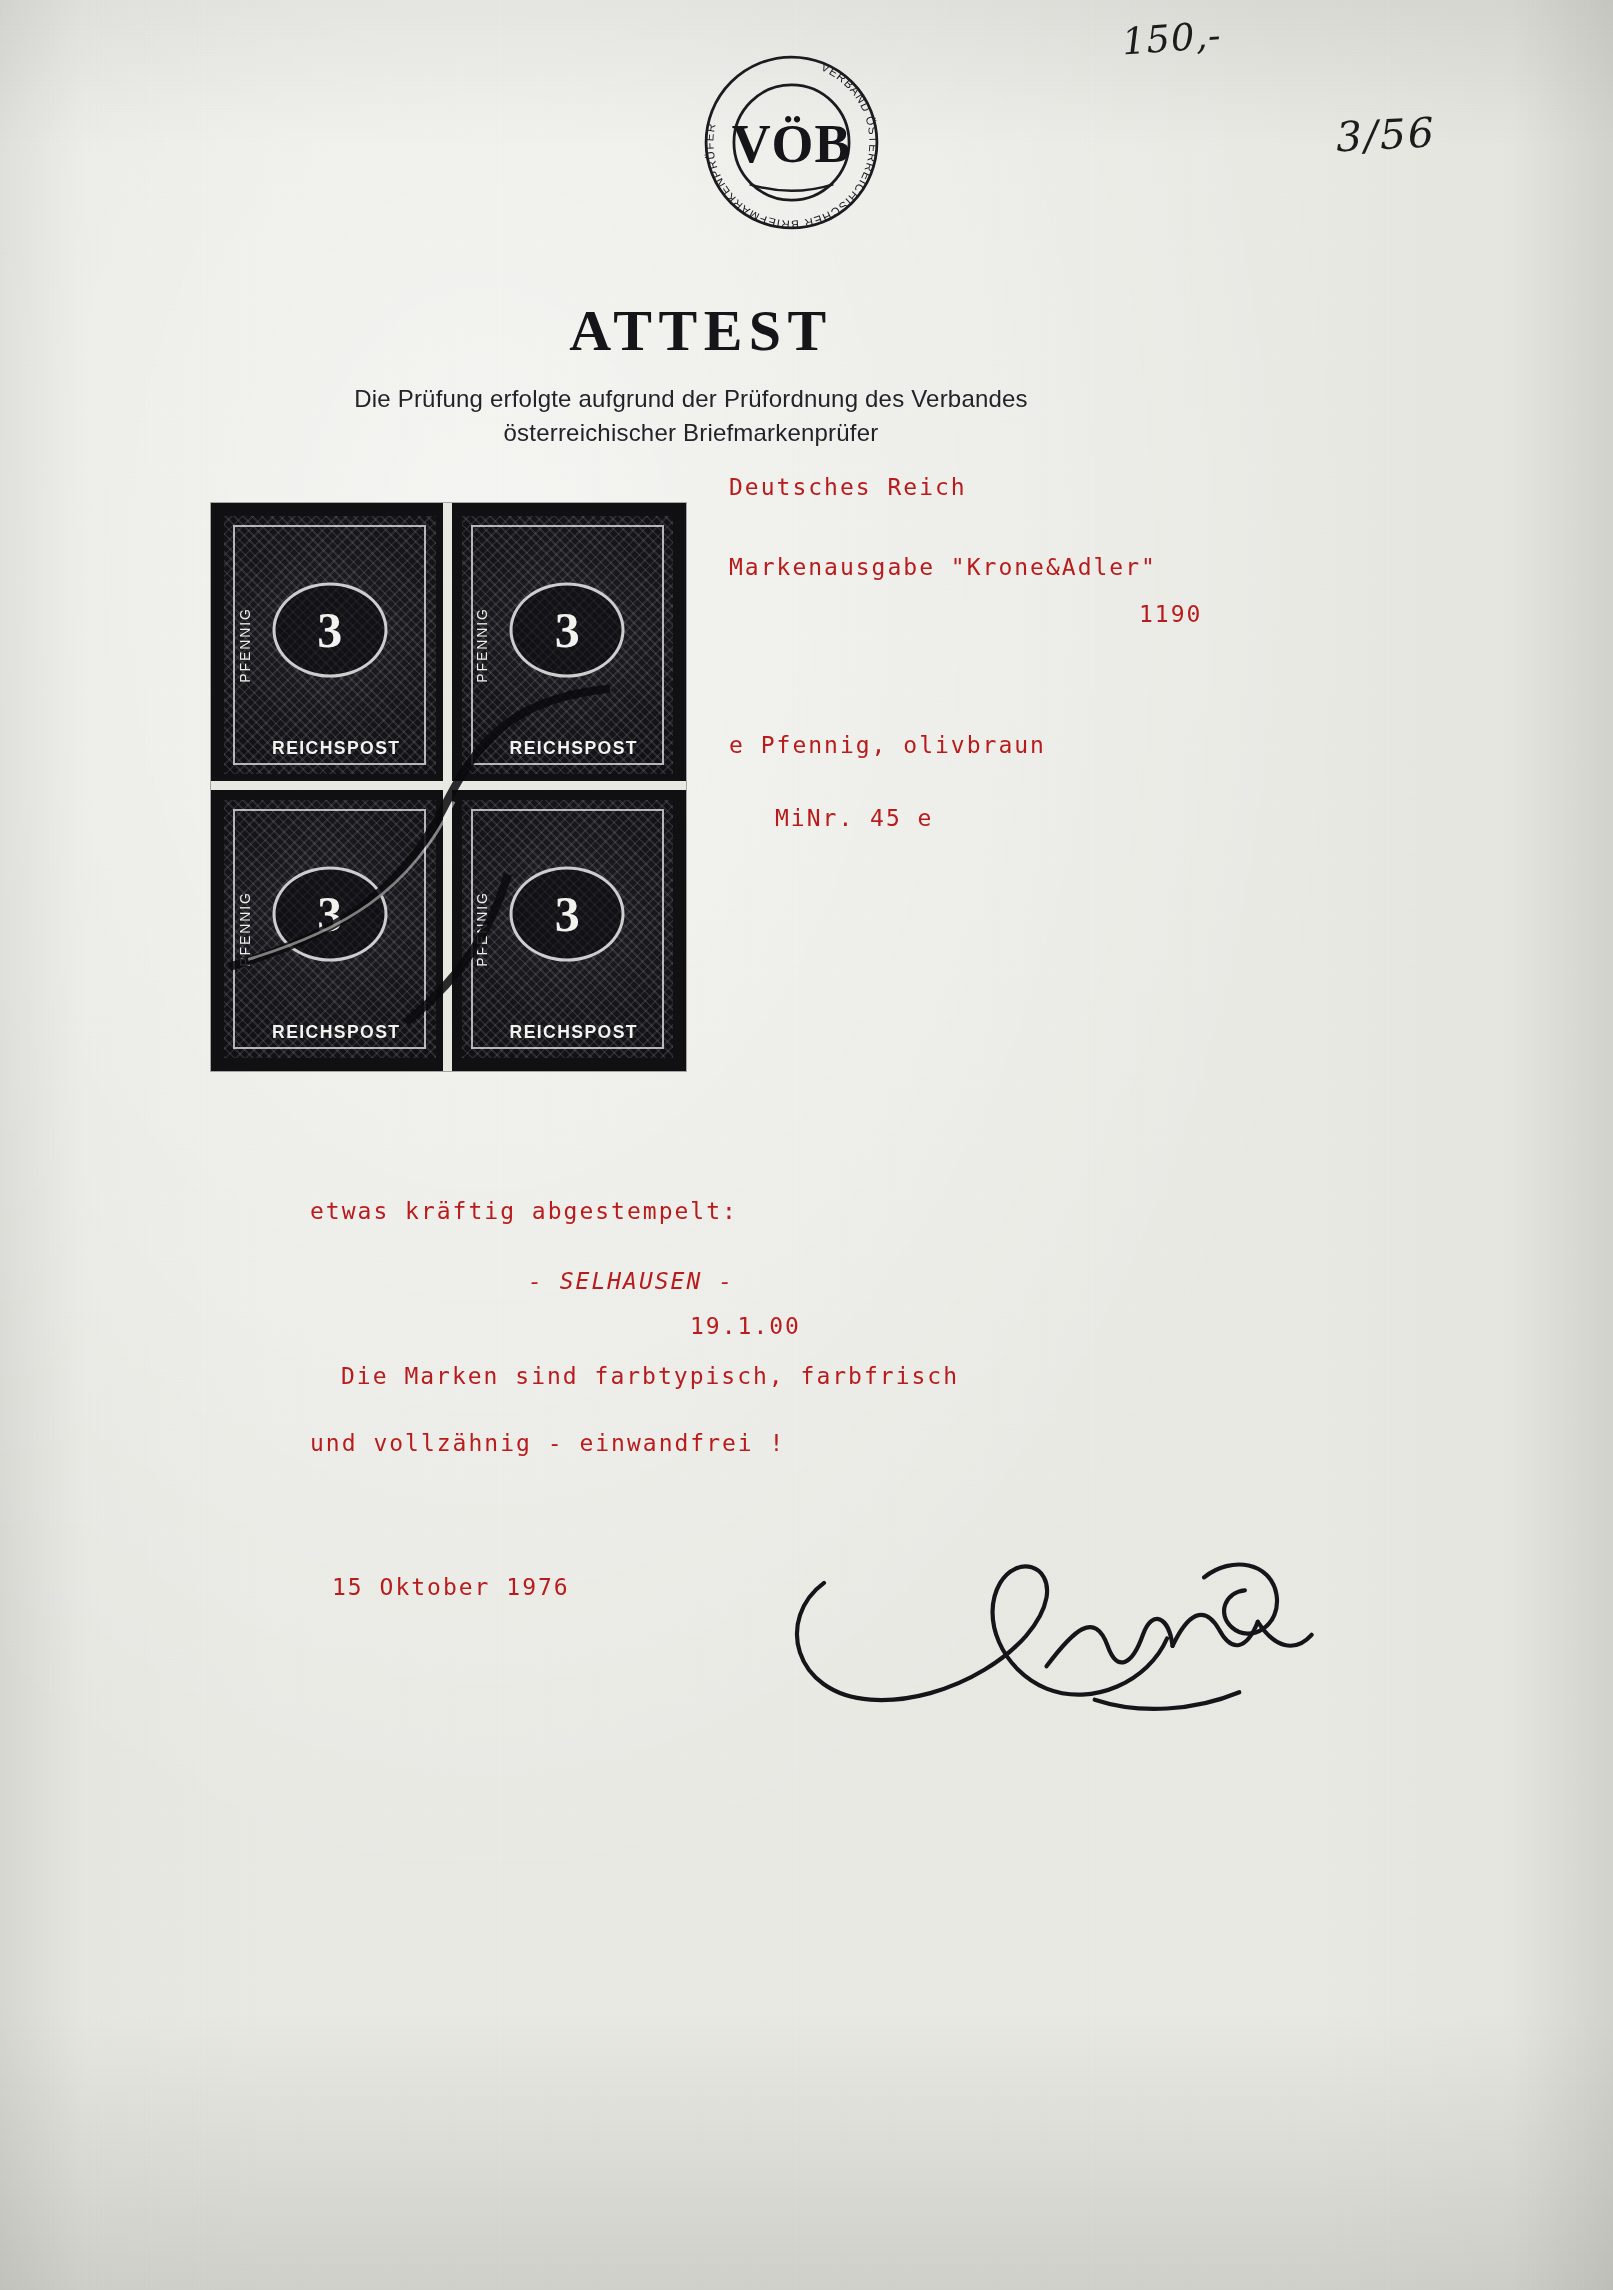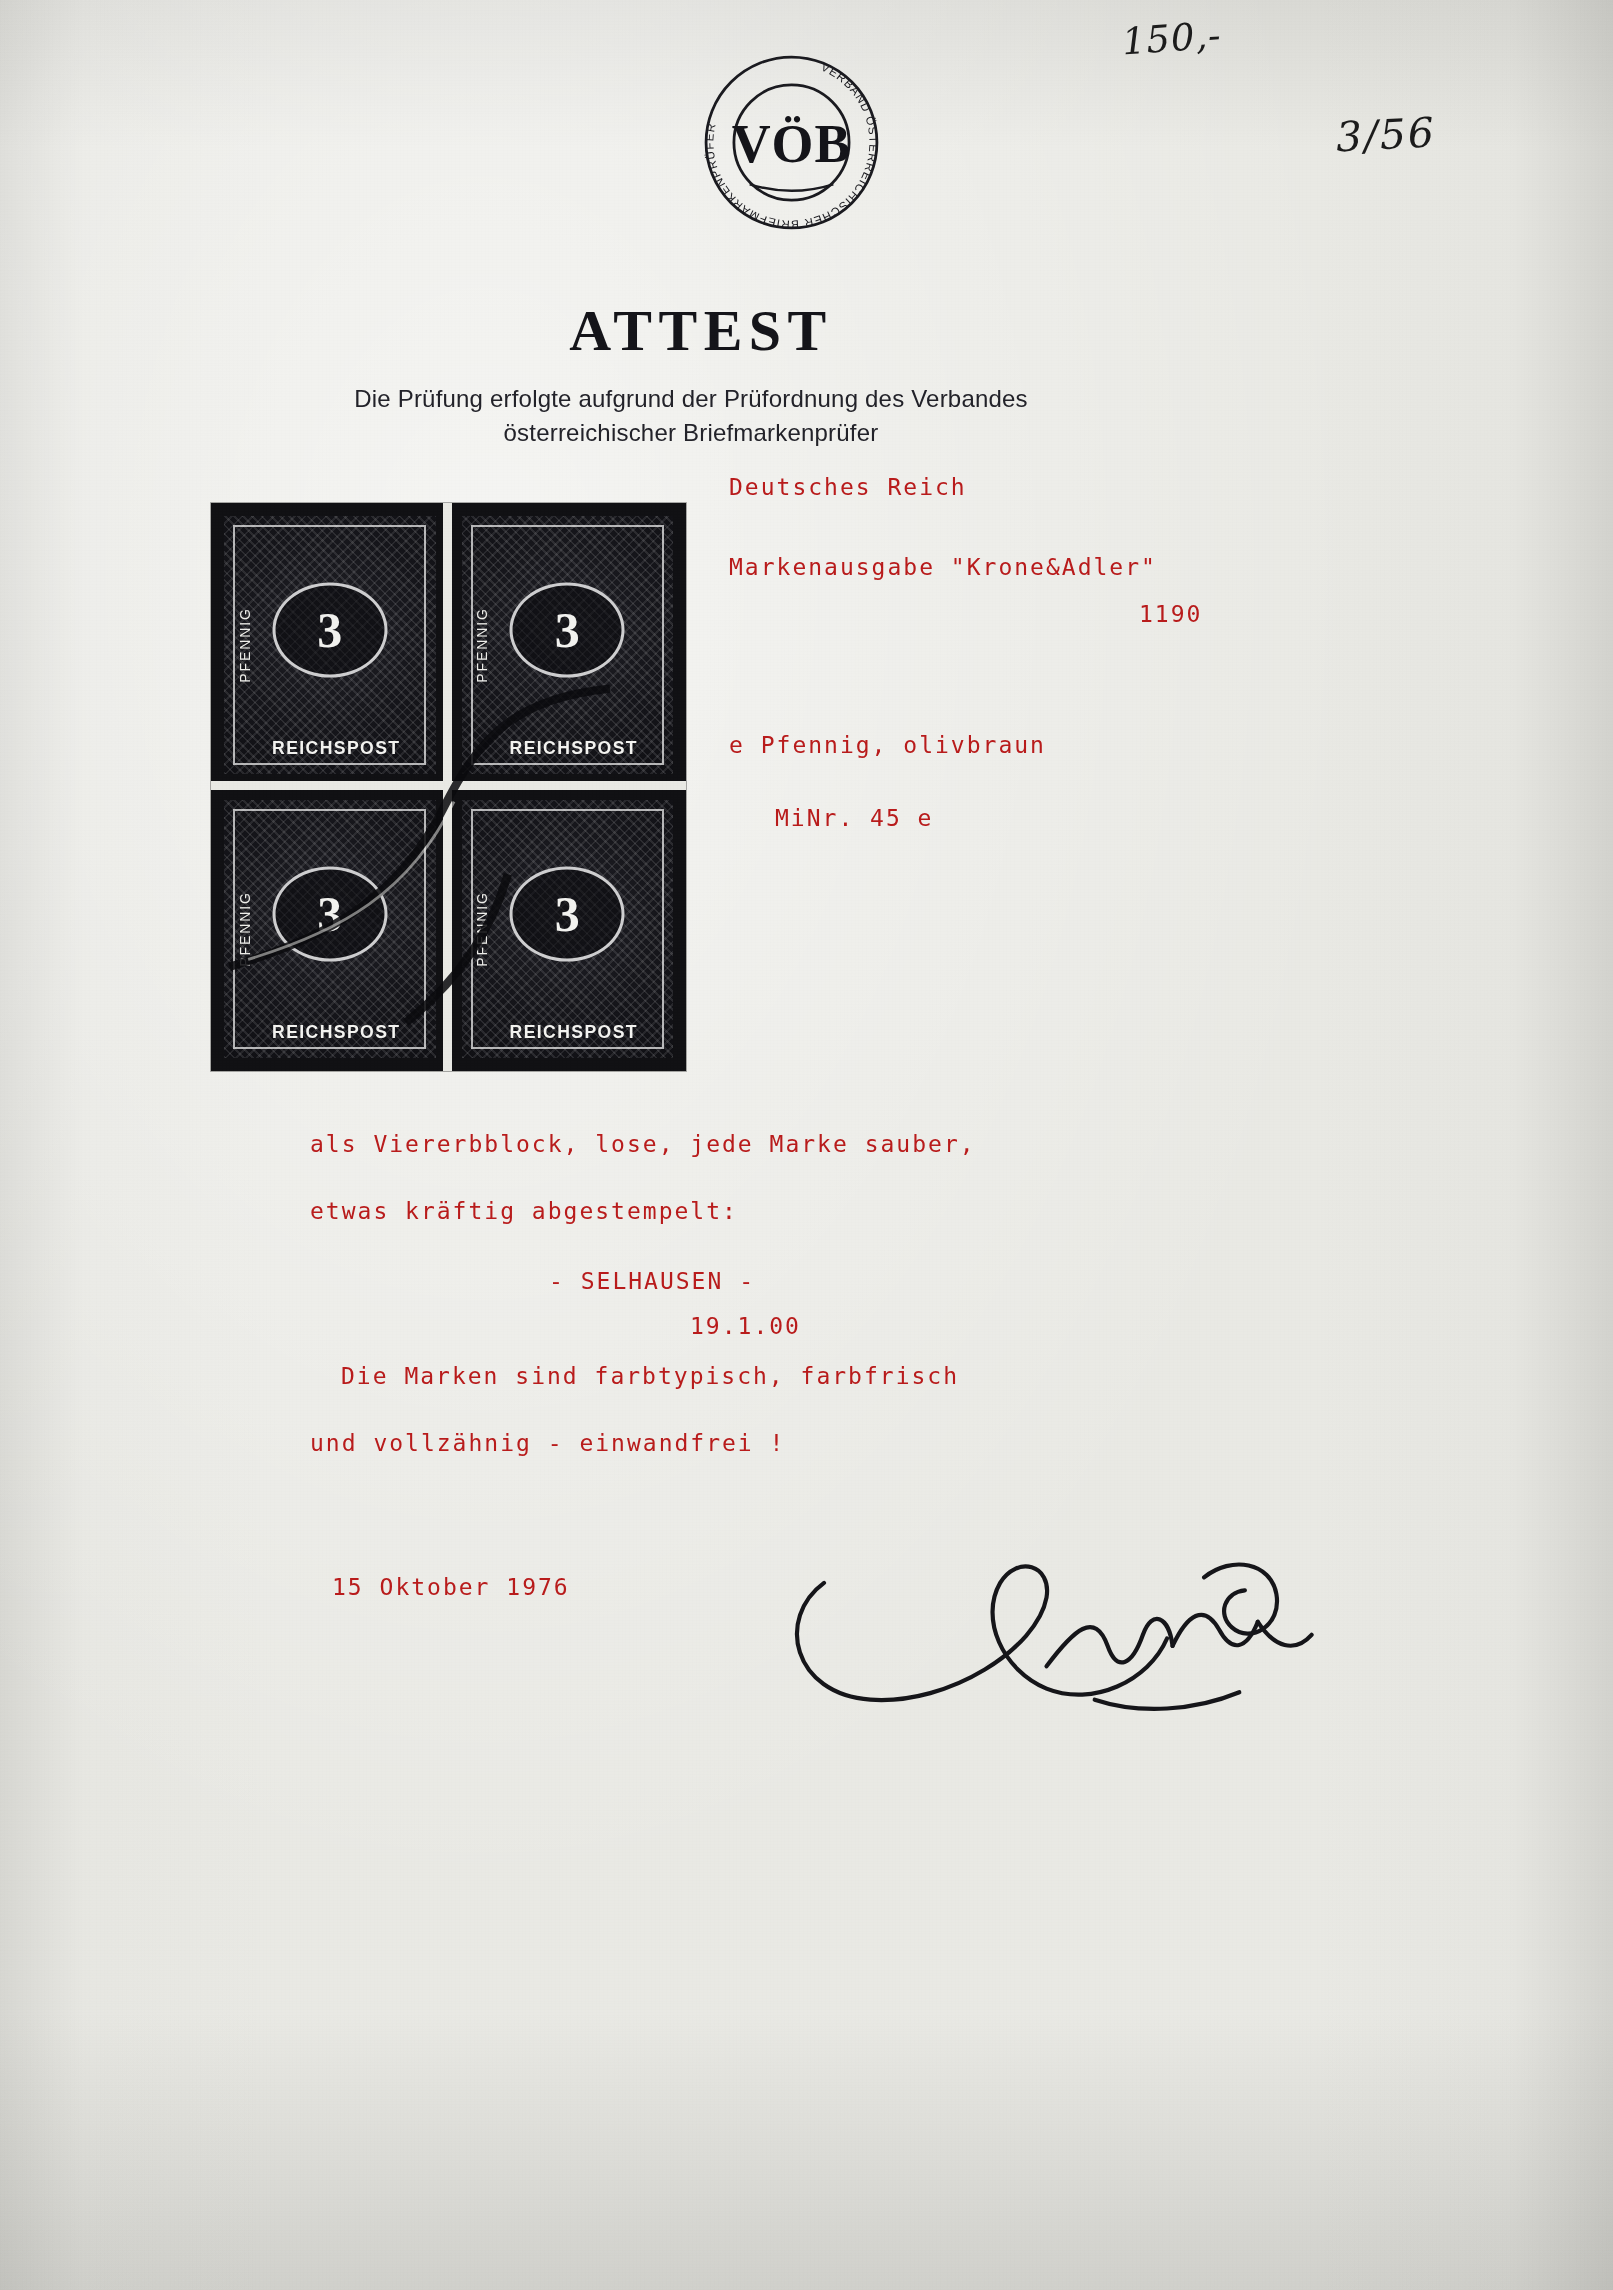--- a/index.html
+++ b/index.html
@@ -112,21 +112,21 @@
   
   .f-country { left: 729px;  top: 456px; }
   .f-issue   { left: 729px;  top: 536px; }
   .f-year    { left: 1139px; top: 583px; }
   .f-value   { left: 729px;  top: 714px; }
   .f-minr    { left: 775px;  top: 787px; }
 
   
   .b1 { left: 310px;  top: 1113px; }
   .b2 { left: 310px;  top: 1180px; }
-  .b3 { left: 549px;  top: 1250px; }
+  .b3 { left: 528px;  top: 1250px; font-style: italic; }
   .b4 { left: 690px;  top: 1295px; }
   .b5 { left: 341px;  top: 1345px; }
   .b6 { left: 310px;  top: 1412px; }
   .b7 { left: 332px;  top: 1556px; }
 
   
   .stamp-block {
     position: absolute;
     left: 211px;
     top: 503px;
@@ -329,21 +329,20 @@
       <g fill="none" stroke="#0b0b0e" stroke-width="9" opacity="0.85">
         <path d="M20 500 C 120 470, 200 430, 250 330 C 290 250, 330 210, 430 200"></path>
         <path d="M210 560 C 260 520, 300 470, 320 400"></path>
       </g>
       <g fill="none" stroke="#f0f0ec" stroke-width="3" opacity="0.5">
         <path d="M40 492 C 140 462, 214 420, 262 322"></path>
       </g>
     </svg>
   </div>
 
-  <div class="tw b1">als Viererbblock, lose, jede Marke sauber,</div>
   <div class="tw b2">etwas kräftig abgestempelt:</div>
   <div class="tw b3">- SELHAUSEN -</div>
   <div class="tw b4">19.1.00</div>
   <div class="tw b5">Die Marken sind farbtypisch, farbfrisch</div>
   <div class="tw b6">und vollzähnig - einwandfrei !</div>
 
   <div class="tw b7">15 Oktober 1976</div>
 
   <svg class="sig-swirl" viewBox="0 0 600 260" aria-hidden="true">
     <g fill="none" stroke="#16161a" stroke-width="4.5" stroke-linecap="round">

